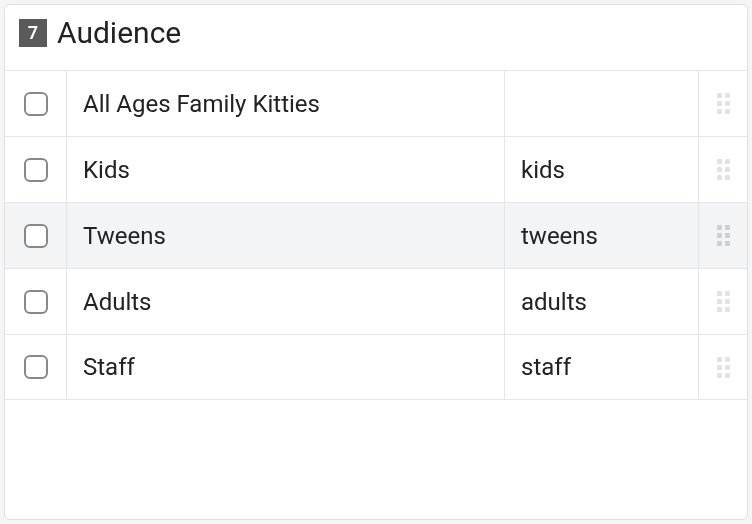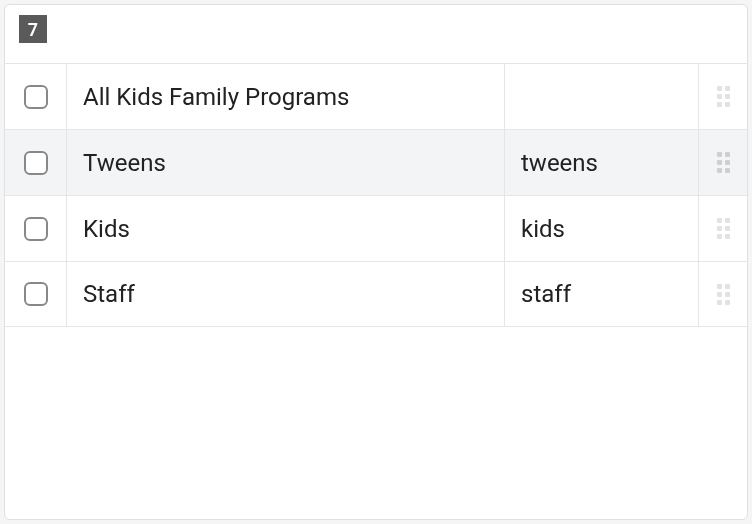--- a/index.html
+++ b/index.html
@@ -109,28 +109,46 @@
     .row.hovered .drag-icon span {
       background: #cfcfcf;
     }
   </style>
 </head>
 <body>
 
 <div class="panel">
   <div class="panel-header">
     <span class="count-badge">7</span>
+    <span class="panel-title">Audience</span>
   </div>
   <div class="rows" id="rows">
       <div class="row">
         <div class="cell-check">
           <div class="checkbox"></div>
         </div>
-        <div class="cell-label">All Kids Family Programs</div>
+        <div class="cell-label">All Ages Family Kitties</div>
         <div class="cell-slug"></div>
+        <div class="cell-handle">
+          <div class="drag-icon">
+            <span></span>
+            <span></span>
+            <span></span>
+            <span></span>
+            <span></span>
+            <span></span>
+          </div>
+        </div>
+      </div>
+      <div class="row">
+        <div class="cell-check">
+          <div class="checkbox"></div>
+        </div>
+        <div class="cell-label">Kids</div>
+        <div class="cell-slug">kids</div>
         <div class="cell-handle">
           <div class="drag-icon">
             <span></span>
             <span></span>
             <span></span>
             <span></span>
             <span></span>
             <span></span>
           </div>
         </div>
@@ -149,22 +167,22 @@
             <span></span>
             <span></span>
             <span></span>
           </div>
         </div>
       </div>
       <div class="row">
         <div class="cell-check">
           <div class="checkbox"></div>
         </div>
-        <div class="cell-label">Kids</div>
-        <div class="cell-slug">kids</div>
+        <div class="cell-label">Adults</div>
+        <div class="cell-slug">adults</div>
         <div class="cell-handle">
           <div class="drag-icon">
             <span></span>
             <span></span>
             <span></span>
             <span></span>
             <span></span>
             <span></span>
           </div>
         </div>

